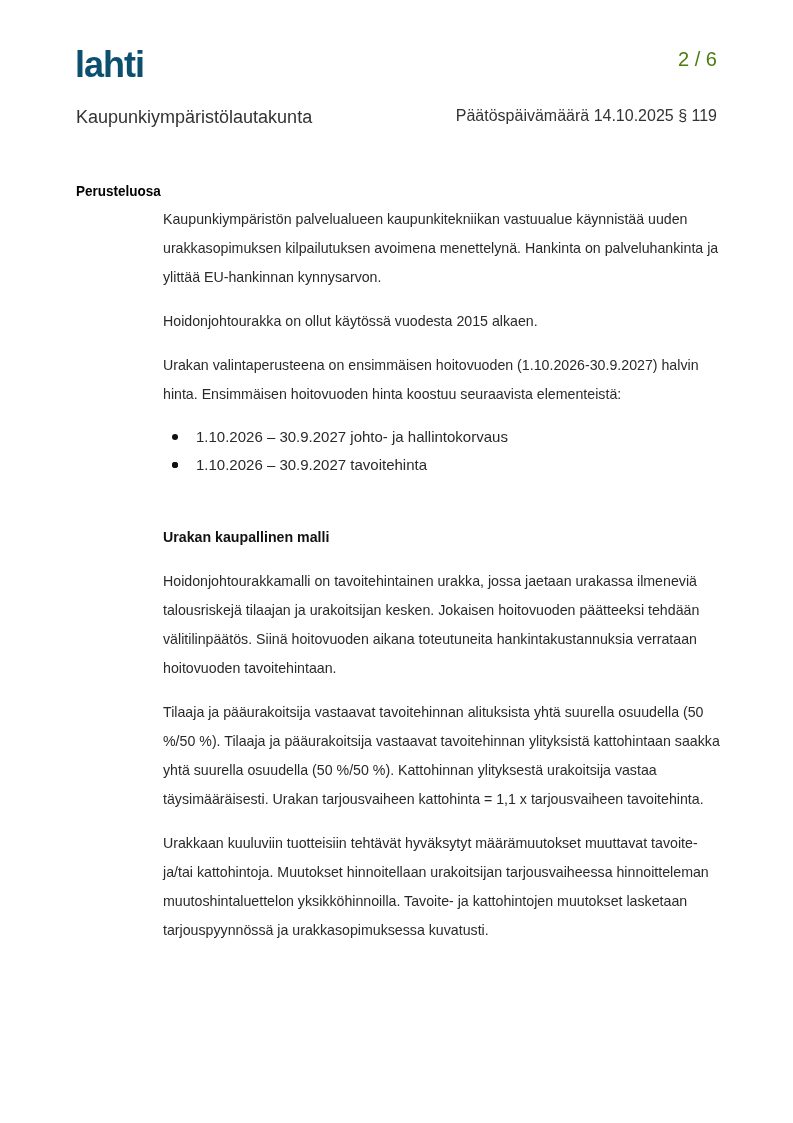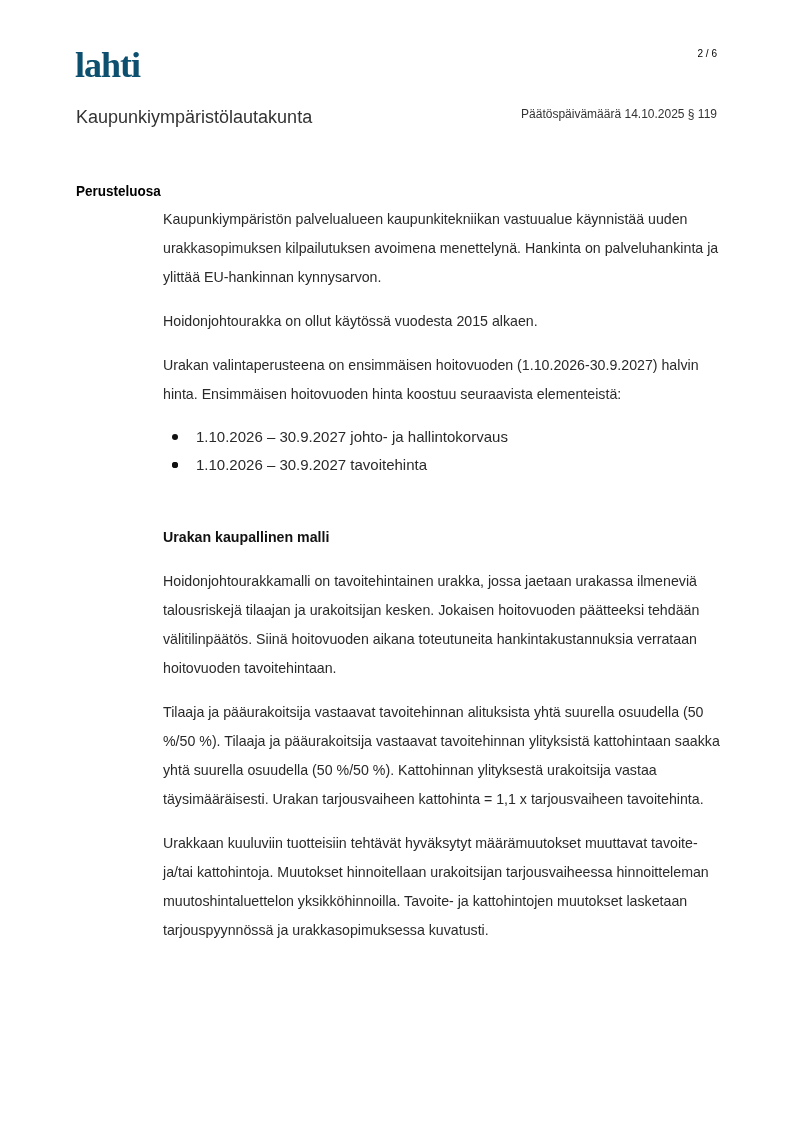--- a/index.html
+++ b/index.html
@@ -1,23 +1,23 @@
 <!DOCTYPE html>
 <html><head>
 <meta charset="utf-8">
 <style>
   html, body { margin: 0; padding: 0; background: #ffffff; }
   body { width: 793px; height: 1123px; position: relative; overflow: hidden;
          font-family: "Liberation Sans", sans-serif; color: #1f1f1f; }
   .logo { position: absolute; left: 75px; top: 48px; height: 34px;
-          font-family: Liberation Serif, serif; font-weight: bold; font-size: 36px;
+          font-family: Liberation Sans, sans-serif; font-weight: bold; font-size: 36px;
           letter-spacing: -1px; line-height: 34px; color: #0d4f6e; }
-  .page-num { position: absolute; right: 76px; top: 48px; font-size: 10px; color: #000000; }
+  .page-num { position: absolute; right: 76px; top: 48px; font-size: 20px; color: #4d7c0f; }
   .committee { position: absolute; left: 76px; top: 107px; font-size: 18px; color: #333; }
-  .decision-date { position: absolute; right: 76px; top: 107px; font-size: 12px; color: #333; }
+  .decision-date { position: absolute; right: 76px; top: 107px; font-size: 16px; color: #333; }
   .section-title { position: absolute; left: 76px; top: 182px; font-size: 15px; font-weight: bold;
                    color: #000; transform: scaleX(0.9); transform-origin: left; }
   .content { position: absolute; left: 163px; top: 205px; width: 560px; font-size: 14.2px; color: #2a2a2a; }
   .content p { margin: 0; line-height: 29px; }
   .p-gap { margin-top: 15px !important; }
   .heading { font-weight: bold; color: #111; }
   ul.bullets { list-style: none; margin: 14px 0 0 0; padding: 0; }
   ul.bullets li { position: relative; padding-left: 33px; line-height: 28px; font-size: 15px; }
   ul.bullets li .dot { position: absolute; left: 9px; top: 11px; width: 6px; height: 6px;
                        border-radius: 50%; background: #111; }

